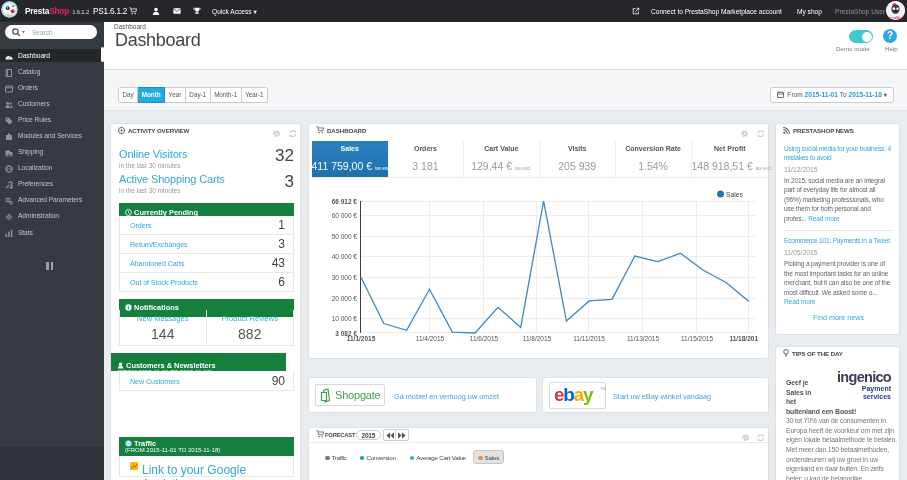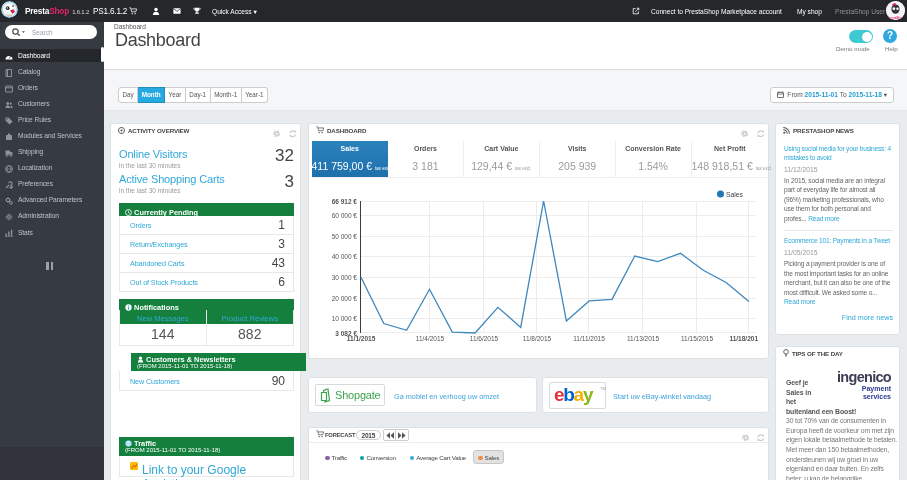--- a/index.html
+++ b/index.html
@@ -242,36 +242,36 @@
       </div>
     <div class="srow" style="height:19px">
         <span class="lab">Abandoned Carts</span>
         <span class="val">43</span>
       </div>
     <div class="srow" style="height:19px">
         <span class="lab">Out of Stock Products</span>
         <span class="val">6</span>
       </div>
   </div>
-  <div class="blubar" style="position:absolute;left:8px;top:175px;width:175px;height:25px;line-height:11px"><span class="t1"><svg width="7" height="7" viewBox="0 0 8 8" style="position:relative;top:1px">
+  <div class="blubar" style="position:absolute;left:8px;top:175px;width:175px;height:18px;line-height:11px"><span class="t1"><svg width="7" height="7" viewBox="0 0 8 8" style="position:relative;top:1px">
           <circle cx="4" cy="4" r="3.6" fill="#fff"></circle>
           <rect x="3.4" y="1.6" width="1.2" height="1.2" fill="#25ade2"></rect>
           <rect x="3.4" y="3.4" width="1.2" height="3" fill="#25ade2"></rect>
         </svg> Notifications</span></div>
   <div style="position:absolute;left:8px;top:186px;width:175px;height:36px;border:1px solid #e8e8e8;border-top:none;display:flex">
     <div style="width:50%;border-right:1px solid #e8e8e8;text-align:center">
         <div style="font-size:7.5px;color:#31a8d8;margin-top:4px">New Messages</div>
         <div style="font-size:14px;color:#555;margin-top:3px">144</div>
       </div>
     <div style="width:50%;text-align:center">
         <div style="font-size:7.5px;color:#31a8d8;margin-top:4px">Product Reviews</div>
         <div style="font-size:14px;color:#555;margin-top:3px">882</div>
       </div>
   </div>
-  <div class="blubar" style="position:absolute;left:20px;top:229px;width:175px;height:18px;padding-top:2px">
+  <div class="blubar" style="position:absolute;left:0;top:229px;width:175px;height:18px;padding-top:8px">
       <div class="t1"><svg width="7" height="7" viewBox="0 0 8 8" style="position:relative;top:1px">
           <circle cx="4" cy="2.5" r="1.8" fill="#fff"></circle>
           <path d="M1 7.5c0-2.2 1.3-3.4 3-3.4s3 1.2 3 3.4z" fill="#fff"></path>
         </svg> Customers &amp; Newsletters</div>
       <div class="t2">(FROM 2015-11-01 TO 2015-11-18)</div>
     </div>
   <div style="position:absolute;left:8px;top:247px;width:175px;border-left:1px solid #e8e8e8;border-right:1px solid #e8e8e8">
     <div class="srow" style="height:20px">
         <span class="lab">New Customers</span>
         <span class="val">90</span>
@@ -437,21 +437,21 @@
         <path d="M0.3 3.2a4.5 4.5 0 0 1 4.5 4.5M0.3 0.6a7.1 7.1 0 0 1 7.1 7.1" fill="none" stroke="#555" stroke-width="1.2"></path>
       </svg>PRESTASHOP NEWS</div>
   <div style="position:absolute;left:8px;top:20px;width:109px">
     <div style="font-size:6.6px;color:#31a8d8;line-height:9px;white-space:nowrap;letter-spacing:-0.2px">Using social media for your business: 4<br>mistakes to avoid</div>
     <div style="font-size:6.8px;color:#999;margin-top:3.5px">11/12/2015</div>
     <div style="font-size:6.6px;color:#666;line-height:9.6px;margin-top:3px;white-space:nowrap;letter-spacing:-0.15px">In 2015, social media are an integral<br>part of everyday life for almost all<br>(96%) marketing professionals, who<br>use them for both personal and<br>profes... <span style="color:#31a8d8">Read more</span></div>
     <div style="border-top:1px solid #e6e6e6;margin-top:7px"></div>
     <div style="font-size:6.6px;color:#31a8d8;line-height:9px;margin-top:5px;letter-spacing:-0.2px">Ecommerce 101: Payments in a Tweet</div>
     <div style="font-size:6.8px;color:#999;margin-top:3.5px">11/05/2015</div>
     <div style="font-size:6.6px;color:#666;line-height:9.6px;margin-top:3px;white-space:nowrap;letter-spacing:-0.15px">Picking a payment provider is one of<br>the most important tasks for an online<br>merchant, but it can also be one of the<br>most difficult. We asked some o...<br><span style="color:#31a8d8">Read more</span></div>
-    <div style="font-size:7.2px;color:#31a8d8;text-align:right;margin-top:6px">Find more news</div>
+    <div style="font-size:7.2px;color:#31a8d8;text-align:center;margin-top:6px">Find more news</div>
   </div>
 </div>
 <div id="tips" class="panel" style="left:775px;top:346px;width:125px;height:137px">
   <div class="phead"><svg class="lic" width="6" height="8" viewBox="0 0 6 8">
         <circle cx="3" cy="2.8" r="2.3" fill="none" stroke="#555" stroke-width="0.9"></circle>
         <path d="M2 5.5h2M2.2 6.5h1.6M2.5 7.5h1" stroke="#555" stroke-width="0.7"></path>
       </svg>TIPS OF THE DAY</div>
   <div style="position:absolute;left:10px;top:24px;width:105px">
     <div style="float:right;width:68px;text-align:right">
       <div style="font-size:14.5px;font-weight:bold;color:#3b3e55;letter-spacing:-0.7px;line-height:13px">ingenico</div>

